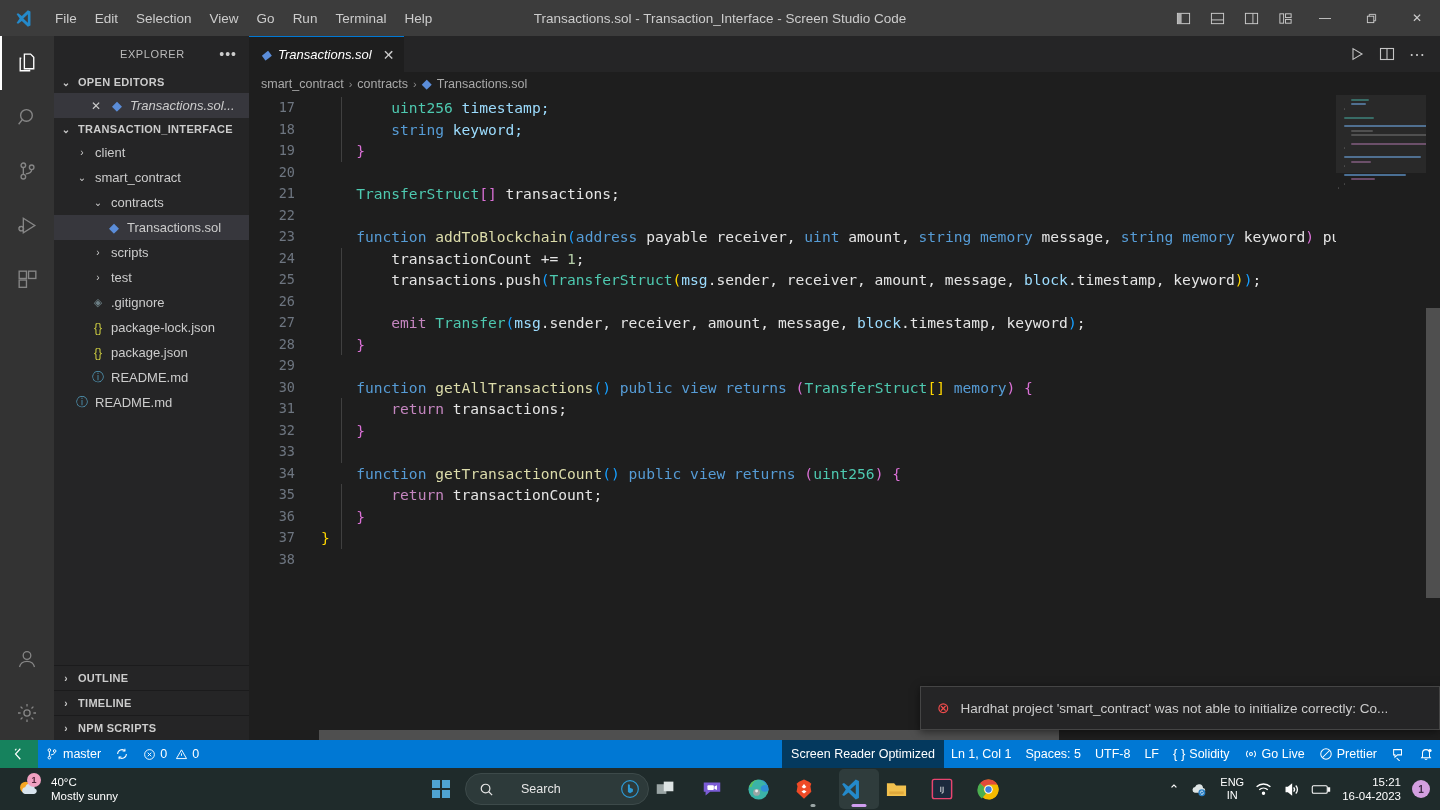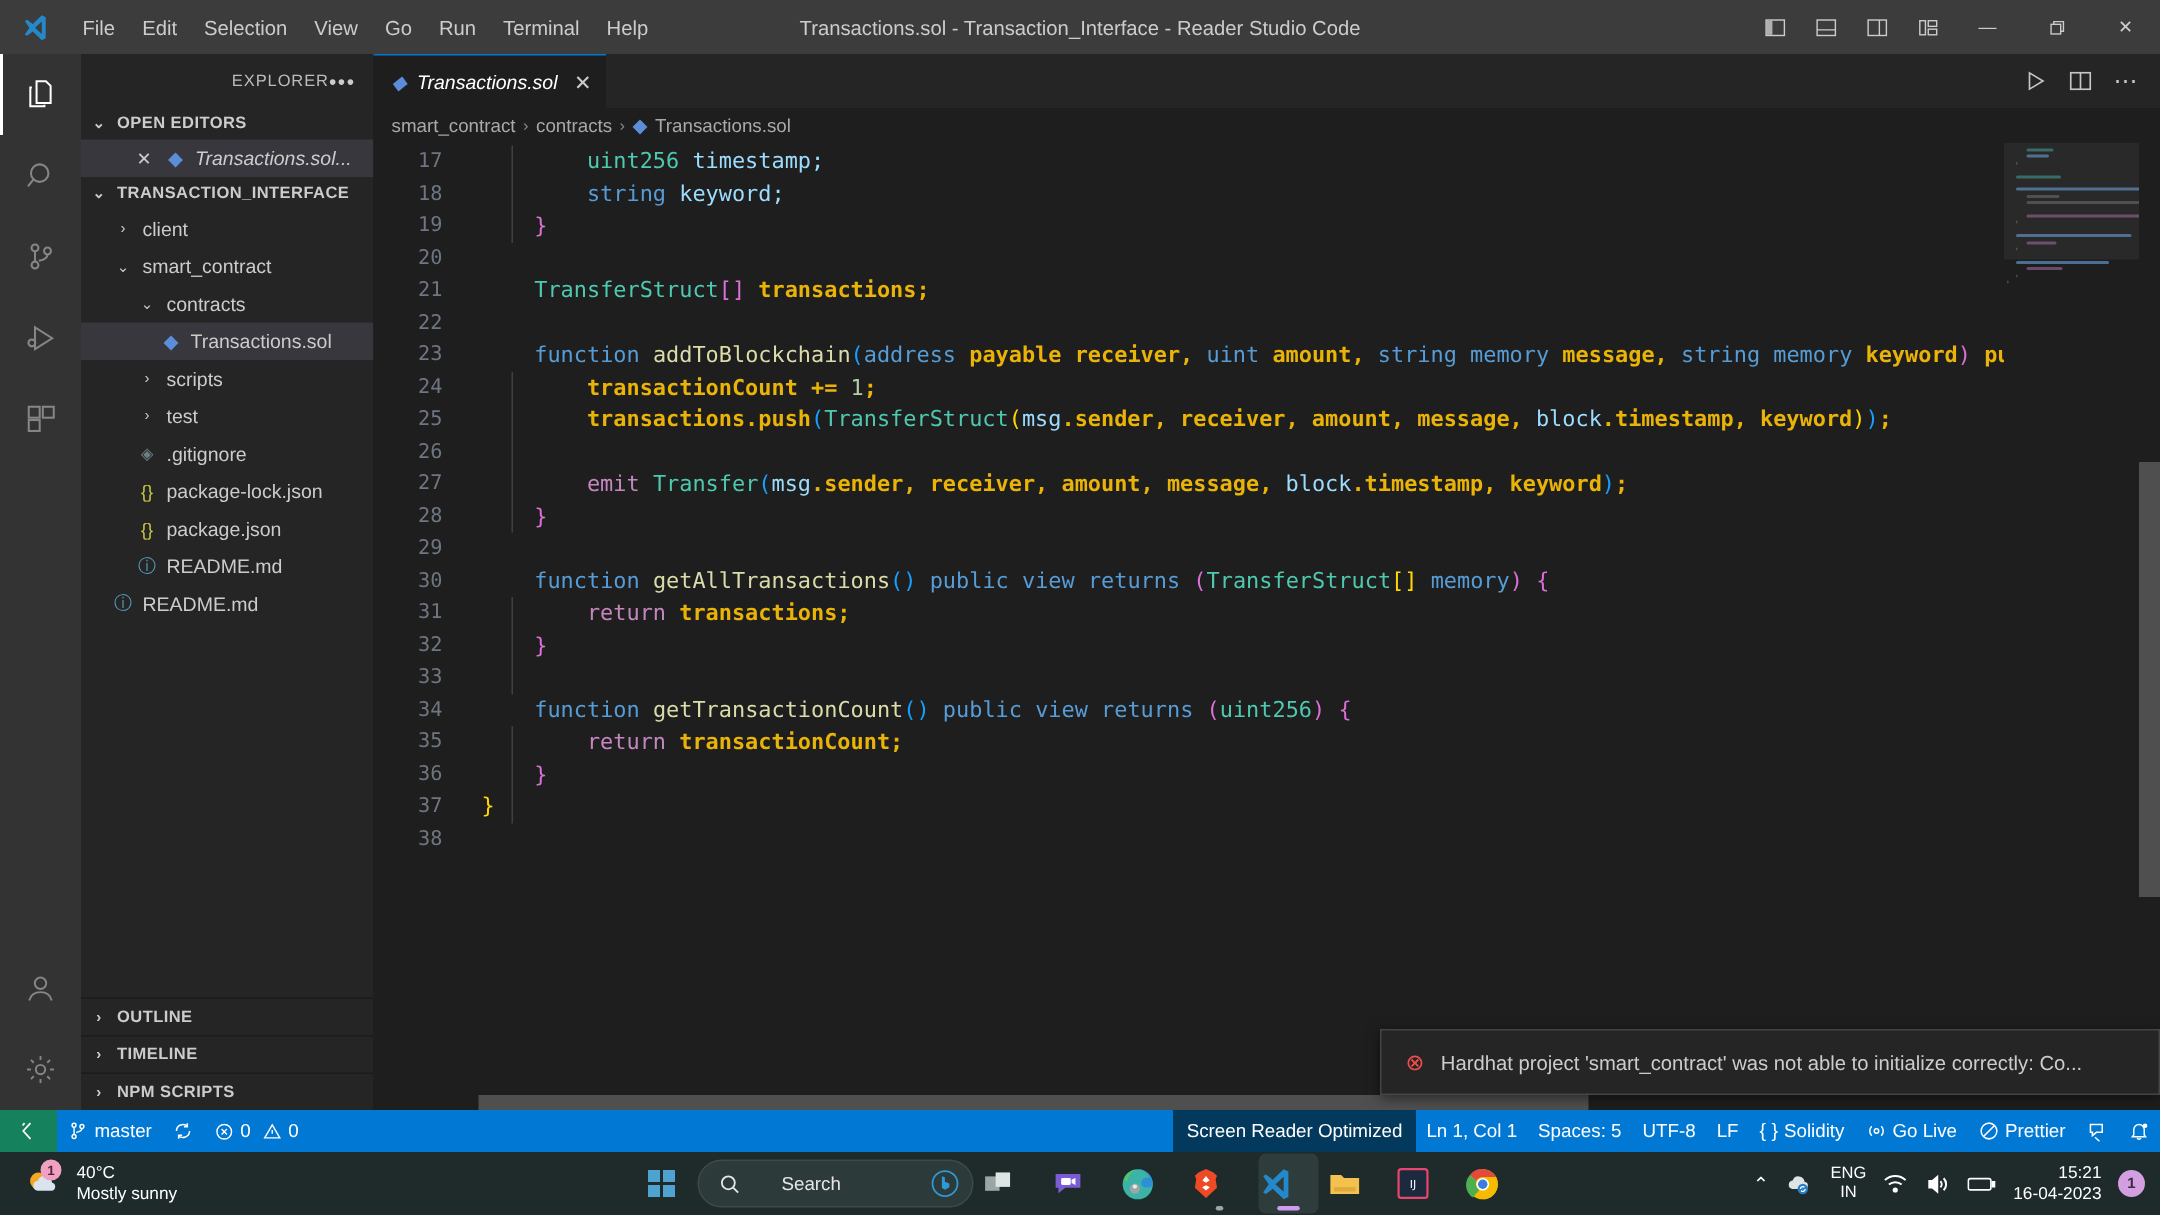--- a/index.html
+++ b/index.html
@@ -53,22 +53,22 @@
     content:""; position:absolute; left:0; top:0; bottom:0; width:2px; background:#ffffff;
   }
   .act-bottom { margin-top:auto; }
 
   
   .sidebar {
     position:absolute; left:54px; top:36px; width:195px; height:704px;
     background:#252526; color:#cccccc; font-size:13px;
   }
   .sb-header {
-    height:35px; display:flex; align-items:center; justify-content:flex-end;
-    padding:0 12px 0 19px; font-size:11px; letter-spacing:.6px; color:#bbbbbb;
+    height:35px; display:flex; align-items:center; justify-content:space-between;
+    padding:0 12px 0 19px; font-size:11px; letter-spacing:.6px; color:#bbbbbb;margin-left:47px;
   }
   .sb-dots { letter-spacing:1px; font-size:14px; color:#cccccc; }
   .sb-section-title {
     height:22px; display:flex; align-items:center; gap:4px;
     padding-left:4px; font-size:11px; font-weight:bold; letter-spacing:.3px;
     color:#cccccc; text-transform:uppercase;
   }
   .chev { width:16px; text-align:center; font-size:10px; color:#cccccc; display:inline-block; }
   .row {
     height:25px; display:flex; align-items:center; gap:5px;
@@ -123,21 +123,21 @@
     color:#6e7681; font-family:"DejaVu Sans Mono",monospace; font-size:13.5px;
   }
   .cline { position:absolute; left:72px; white-space:pre; }
   .guide { position:absolute; width:1px; background:#404040; left:92px; }
 
   
   .t-kw    { color:#569cd6; }   
   .t-type  { color:#4ec9b0; }   
   .t-fn    { color:#dcdcaa; }   
   .t-var   { color:#9cdcfe; }   
-  .t-plain { color:#eab308;font-weight:bold; }
+  .t-plain { color:#e5e5e5; }
   .t-num   { color:#b5cea8; }
   .t-brk1  { color:#ffd700; }
   .t-brk2  { color:#da70d6; }
   .t-brk3  { color:#179fff; }
   .t-pur   { color:#c586c0; }
 
   .minimap {
     position:absolute; right:14px; top:59px; width:90px; bottom:0;
     background:#1e1e1e; overflow:hidden;
   }
@@ -236,21 +236,21 @@
     <div class="menus">
       <div class="menu-item">File</div>
       <div class="menu-item">Edit</div>
       <div class="menu-item">Selection</div>
       <div class="menu-item">View</div>
       <div class="menu-item">Go</div>
       <div class="menu-item">Run</div>
       <div class="menu-item">Terminal</div>
       <div class="menu-item">Help</div>
     </div>
-    <div class="title-center">Transactions.sol - Transaction_Interface - Reader Studio Code</div>
+    <div class="title-center">Transactions.sol - Transaction_Interface - Screen Studio Code</div>
     <div class="title-right">
       <div class="layout-btn">
         <svg width="15" height="15" viewBox="0 0 16 16">
           <rect x="1.5" y="2.5" width="13" height="11" fill="none" stroke="#cccccc"></rect>
           <rect x="2" y="3" width="4" height="10" fill="#cccccc" opacity=".8"></rect>
         </svg>
       </div>
       <div class="layout-btn">
         <svg width="15" height="15" viewBox="0 0 16 16">
           <rect x="1.5" y="2.5" width="13" height="11" fill="none" stroke="#cccccc"></rect>

